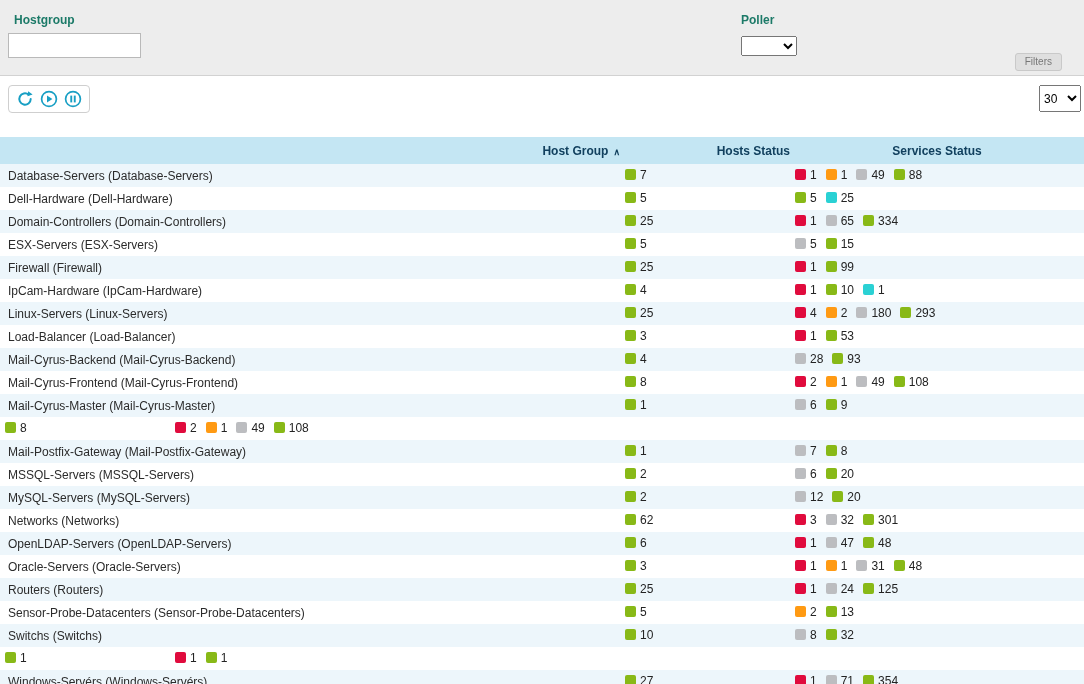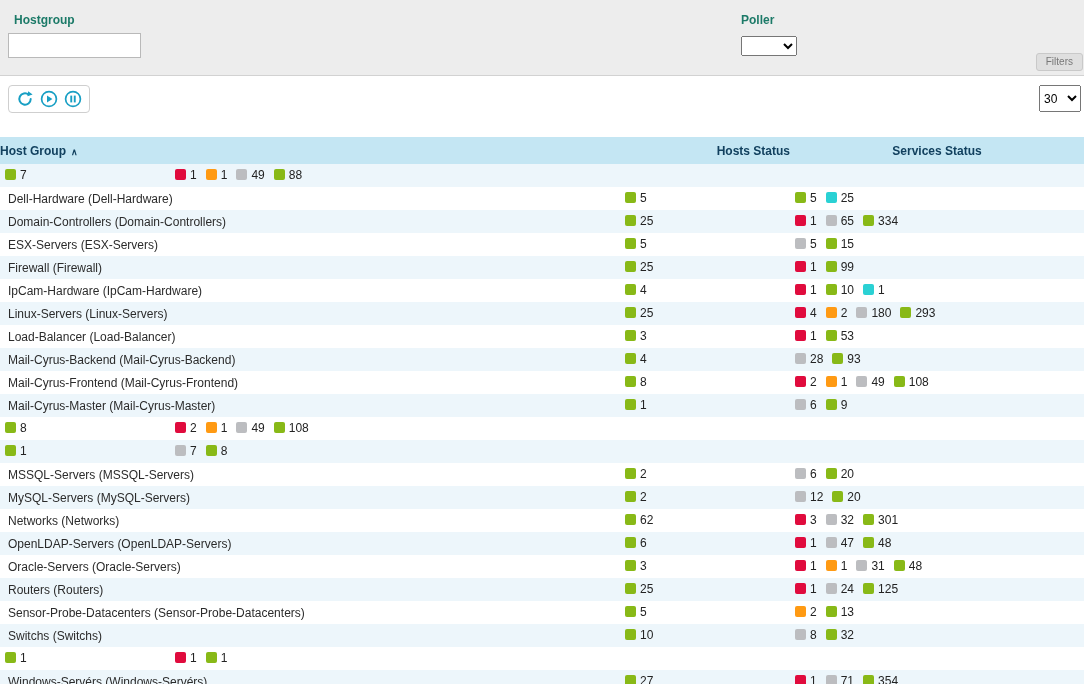--- a/index.html
+++ b/index.html
@@ -26,21 +26,21 @@
     position:absolute; left:8px; top:33px;
     width:133px; height:25px;
     border:1px solid #b9b9b9; background:#fff;
     font-size:12px; padding:0 6px;
   }
   .poller-select {
     position:absolute; left:741px; top:36px;
     width:56px; height:20px; font-size:11px;
   }
   .filters-btn {
-    position:absolute; right:1px; bottom:4px;
+    position:absolute; right:22px; bottom:4px;
     background:#dfdfdf; border:1px solid #c9c9c9; border-radius:3px;
     font-size:10px; color:#777; padding:2px 9px 3px;
     cursor:pointer;
   }
 
   
   .toolbar { position:relative; height:61px; background:#fff; }
   .icon-box {
     position:absolute; left:8px; top:9px;
     display:flex; align-items:center; gap:6px;
@@ -51,21 +51,21 @@
   .pagesize-select {
     position:absolute; right:3px; top:9px;
     width:42px; height:27px; font-size:12px;
   }
 
   
   .thead {
     display:flex; align-items:center; height:27px;
     background:#c4e6f3; font-size:12px; font-weight:bold; color:#11405e;
   }
-  .col-name { width:620px; text-align:left; }
+  .col-name { width:620px; text-align:right; }
   .col-hosts { width:170px; text-align:right; }
   .col-services { flex:1; text-align:center; }
   .sort-caret { font-size:9px; margin-left:5px; color:#11405e; }
 
   .trow {
     display:flex; align-items:center; height:23px; font-size:12px;
   }
   .trow.odd  { background:#edf6fb; }
   .trow.even { background:#ffffff; }
   .cell-name { width:620px; padding-left:8px; color:#2b2b2b;
@@ -114,20 +114,21 @@
 <div class="thead">
   <div class="col-name">
     <span>Host Group</span><span class="sort-caret">∧</span>
   </div>
   <div class="col-hosts">Hosts Status</div>
   <div class="col-services">Services Status</div>
 </div>
 
 <div>
     <div class="trow odd">
+      <div class="cell cell-name">Database-Servers (Database-Servers)</div>
       <div class="cell cell-hosts"><span class="badge">
           <span class="sq" style="background: rgb(136, 185, 23);"></span>
           <span class="cnt">7</span>
         </span></div>
       <div class="cell cell-services"><span class="badge">
           <span class="sq" style="background: rgb(224, 11, 61);"></span>
           <span class="cnt">1</span>
         </span><span class="badge">
           <span class="sq" style="background: rgb(255, 154, 19);"></span>
           <span class="cnt">1</span>
@@ -310,20 +311,21 @@
           <span class="cnt">1</span>
         </span><span class="badge">
           <span class="sq" style="background: rgb(188, 189, 192);"></span>
           <span class="cnt">49</span>
         </span><span class="badge">
           <span class="sq" style="background: rgb(136, 185, 23);"></span>
           <span class="cnt">108</span>
         </span></div>
     </div>
     <div class="trow odd">
+      <div class="cell cell-name">Mail-Postfix-Gateway (Mail-Postfix-Gateway)</div>
       <div class="cell cell-hosts"><span class="badge">
           <span class="sq" style="background: rgb(136, 185, 23);"></span>
           <span class="cnt">1</span>
         </span></div>
       <div class="cell cell-services"><span class="badge">
           <span class="sq" style="background: rgb(188, 189, 192);"></span>
           <span class="cnt">7</span>
         </span><span class="badge">
           <span class="sq" style="background: rgb(136, 185, 23);"></span>
           <span class="cnt">8</span>

